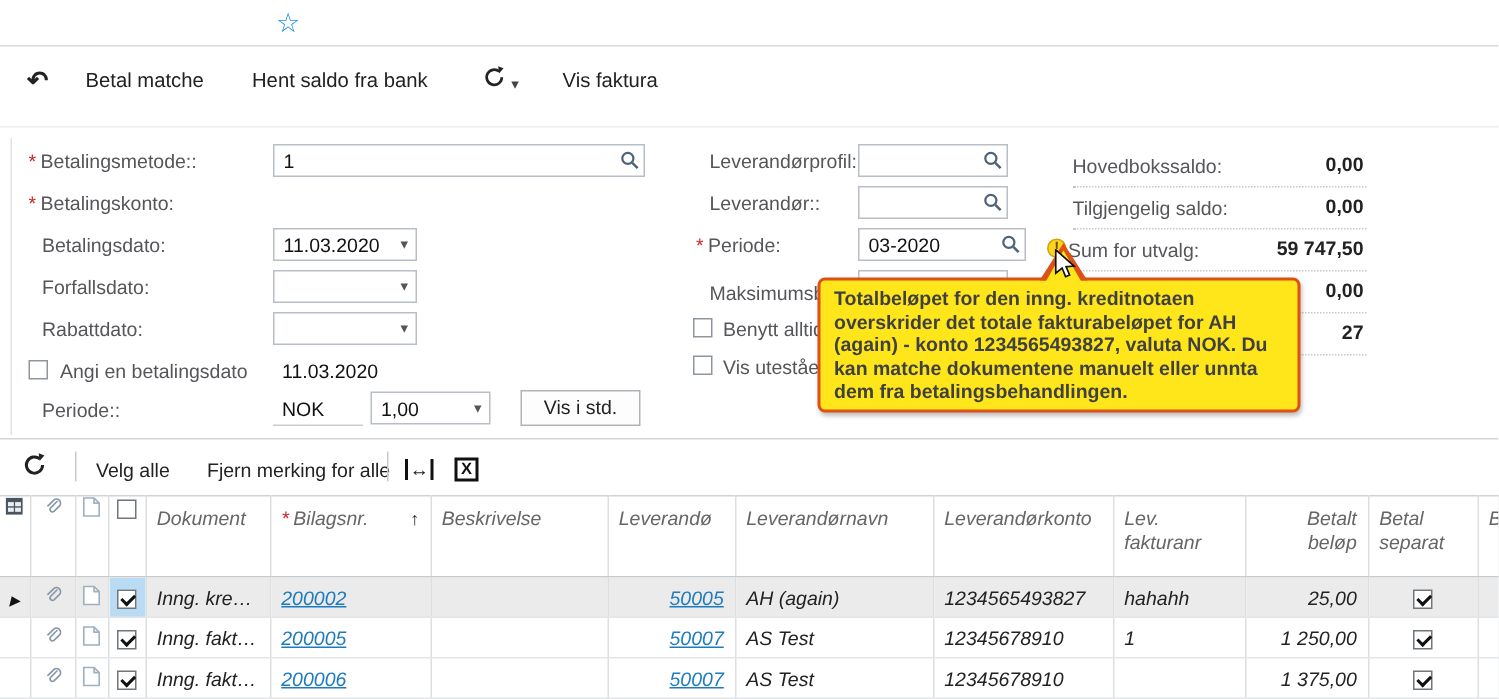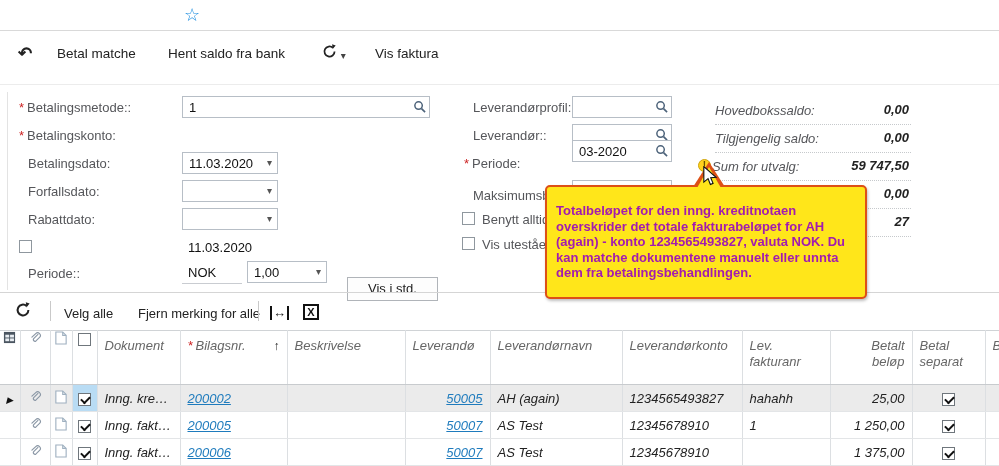--- a/index.html
+++ b/index.html
@@ -25,26 +25,26 @@
   .field .mag { position: absolute; right: 3px; top: 3px; }
   .field .dd { position: absolute; right: 5px; top: 4px; color: #555; font-size: 10px; }
   .plain-val { position: absolute; font-size: 13px; color: #111; white-space: nowrap; }
   .underline-val { position: absolute; border-bottom: 1px solid #c9ccd1; }
   .btn { position: absolute; height: 24px; border: 1px solid #b0b4b9; background: #fdfdfd; font-size: 13px; color: #222; text-align: center; line-height: 22px; cursor: pointer; }
 
   .cb { position: absolute; width: 13px; height: 13px; border: 1px solid #8f979e; background: #fff; }
 
   
   .saldo-row { position: absolute; left: 715px; width: 196px; height: 27px; border-bottom: 1px dotted #c6c9cc; }
-  .saldo-row .s-lbl { position: absolute; left: 0; top: 5px; color: #55565a; white-space: nowrap; font-style: italic; }
-  .saldo-row .s-val { position: absolute; right: 2px; top: 4px; font-weight: bold; color: #222; font-style: italic; }
+  .saldo-row .s-lbl { position: absolute; left: 0; top: 5px; color: #55565a; white-space: nowrap; }
+  .saldo-row .s-val { position: absolute; right: 2px; top: 4px; font-weight: bold; color: #222; }
   .warn-ic { position: absolute; left: -17px; top: 5px; width: 13px; height: 13px; border-radius: 50%; background: #ffd21e; border: 1px solid #cfa40a; color: #6b5200; font-size: 10px; font-weight: bold; text-align: center; line-height: 11px; cursor: pointer; }
 
   
-  .tooltip { position: absolute; left: 545px; top: 185px; width: 322px; background: #ffe61a; border: 2px solid #dd5016; border-radius: 5px; padding: 16px 9px; font-size: 13px; font-weight: bold; color: #a21caf; line-height: 15.5px; box-shadow: 1px 2px 3px rgba(0,0,0,.25); z-index: 20; }
+  .tooltip { position: absolute; left: 545px; top: 185px; width: 322px; background: #ffe61a; border: 2px solid #dd5016; border-radius: 5px; padding: 4px 9px; font-size: 13px; font-weight: bold; color: #404040; line-height: 15.5px; box-shadow: 1px 2px 3px rgba(0,0,0,.25); z-index: 20; }
   .tip-arrow-o { position: absolute; left: 693px; top: 162px; width: 0; height: 0; border-left: 16px solid transparent; border-right: 16px solid transparent; border-bottom: 25px solid #dd5016; z-index: 21; }
   .tip-arrow-i { position: absolute; left: 697px; top: 167px; width: 0; height: 0; border-left: 12px solid transparent; border-right: 12px solid transparent; border-bottom: 21px solid #ffe61a; z-index: 22; }
   .cursor-svg { position: absolute; left: 702px; top: 166px; z-index: 30; }
 
   
   .gt-item { position: absolute; top: 303px; font-size: 13px; color: #222; white-space: nowrap; cursor: pointer; }
   .vdiv { position: absolute; top: 301px; width: 1px; height: 20px; background: #c9c9c9; }
   .fit-ic { border-left: 2px solid #111; border-right: 2px solid #111; padding: 0 1px; font-size: 13px; font-weight: bold; line-height: 14px; display: inline-block; }
   .xls-ic { display: inline-block; width: 16px; height: 16px; border: 2px solid #111; font-size: 11px; font-weight: bold; text-align: center; line-height: 13px; color: #111; }
 
@@ -97,44 +97,45 @@
   <div class="lbl" style="left:28px;top:156px">Betalingsdato:</div>
   <div class="field" style="left:182px;top:152px;width:96px"><span>11.03.2020</span><span class="dd">▾</span></div>
 
   <div class="lbl" style="left:28px;top:184px">Forfallsdato:</div>
   <div class="field" style="left:182px;top:180px;width:96px"><span></span><span class="dd">▾</span></div>
 
   <div class="lbl" style="left:28px;top:212px">Rabattdato:</div>
   <div class="field" style="left:182px;top:208px;width:96px"><span></span><span class="dd">▾</span></div>
 
   <span class="cb" style="left:19px;top:240px"></span>
+  <div class="lbl" style="left:40px;top:240px">Angi en betalingsdato</div>
   <div class="plain-val" style="left:188px;top:240px">11.03.2020</div>
 
   <div class="lbl" style="left:28px;top:266px">Periode::</div>
   <div class="plain-val" style="left:188px;top:265px;font-weight:normal">NOK</div>
   <div class="underline-val" style="left:182px;top:283px;width:60px"></div>
   <div class="field" style="left:247px;top:261px;width:80px"><span>1,00</span><span class="dd">▾</span></div>
-  <div class="btn" style="left:347px;top:277px;width:91px">Vis i std.</div>
+  <div class="btn" style="left:347px;top:260px;width:80px">Vis i std.</div>
 
   <div class="lbl" style="left:473px;top:100px">Leverandørprofil::</div>
   <div class="field" style="left:572px;top:96px;width:100px"><span></span>
     <span class="mag"><svg width="13" height="13" viewBox="0 0 14 14">
           <circle cx="6" cy="6" r="4" fill="none" stroke="#4d637a" stroke-width="1.6"></circle>
           <line x1="9.2" y1="9.2" x2="13" y2="13" stroke="#4d637a" stroke-width="1.8"></line>
         </svg></span></div>
 
   <div class="lbl" style="left:473px;top:128px">Leverandør::</div>
   <div class="field" style="left:572px;top:124px;width:100px"><span></span>
     <span class="mag"><svg width="13" height="13" viewBox="0 0 14 14">
           <circle cx="6" cy="6" r="4" fill="none" stroke="#4d637a" stroke-width="1.6"></circle>
           <line x1="9.2" y1="9.2" x2="13" y2="13" stroke="#4d637a" stroke-width="1.8"></line>
         </svg></span></div>
 
   <div class="lbl" style="left:464px;top:156px"><span class="req">*</span><span>Periode:</span></div>
-  <div class="field" style="left:572px;top:140px;width:100px"><span>03-2020</span>
+  <div class="field" style="left:572px;top:152px;width:112px"><span>03-2020</span>
     <span class="mag"><svg width="13" height="13" viewBox="0 0 14 14">
           <circle cx="6" cy="6" r="4" fill="none" stroke="#4d637a" stroke-width="1.6"></circle>
           <line x1="9.2" y1="9.2" x2="13" y2="13" stroke="#4d637a" stroke-width="1.8"></line>
         </svg></span></div>
 
   <div class="lbl" style="left:473px;top:188px">Maksimumsbel</div>
   <div class="field" style="left:572px;top:180px;width:100px"></div>
 
   <span class="cb" style="left:462px;top:212px"></span>
   <div class="lbl" style="left:482px;top:212px">Benytt alltid</div>

